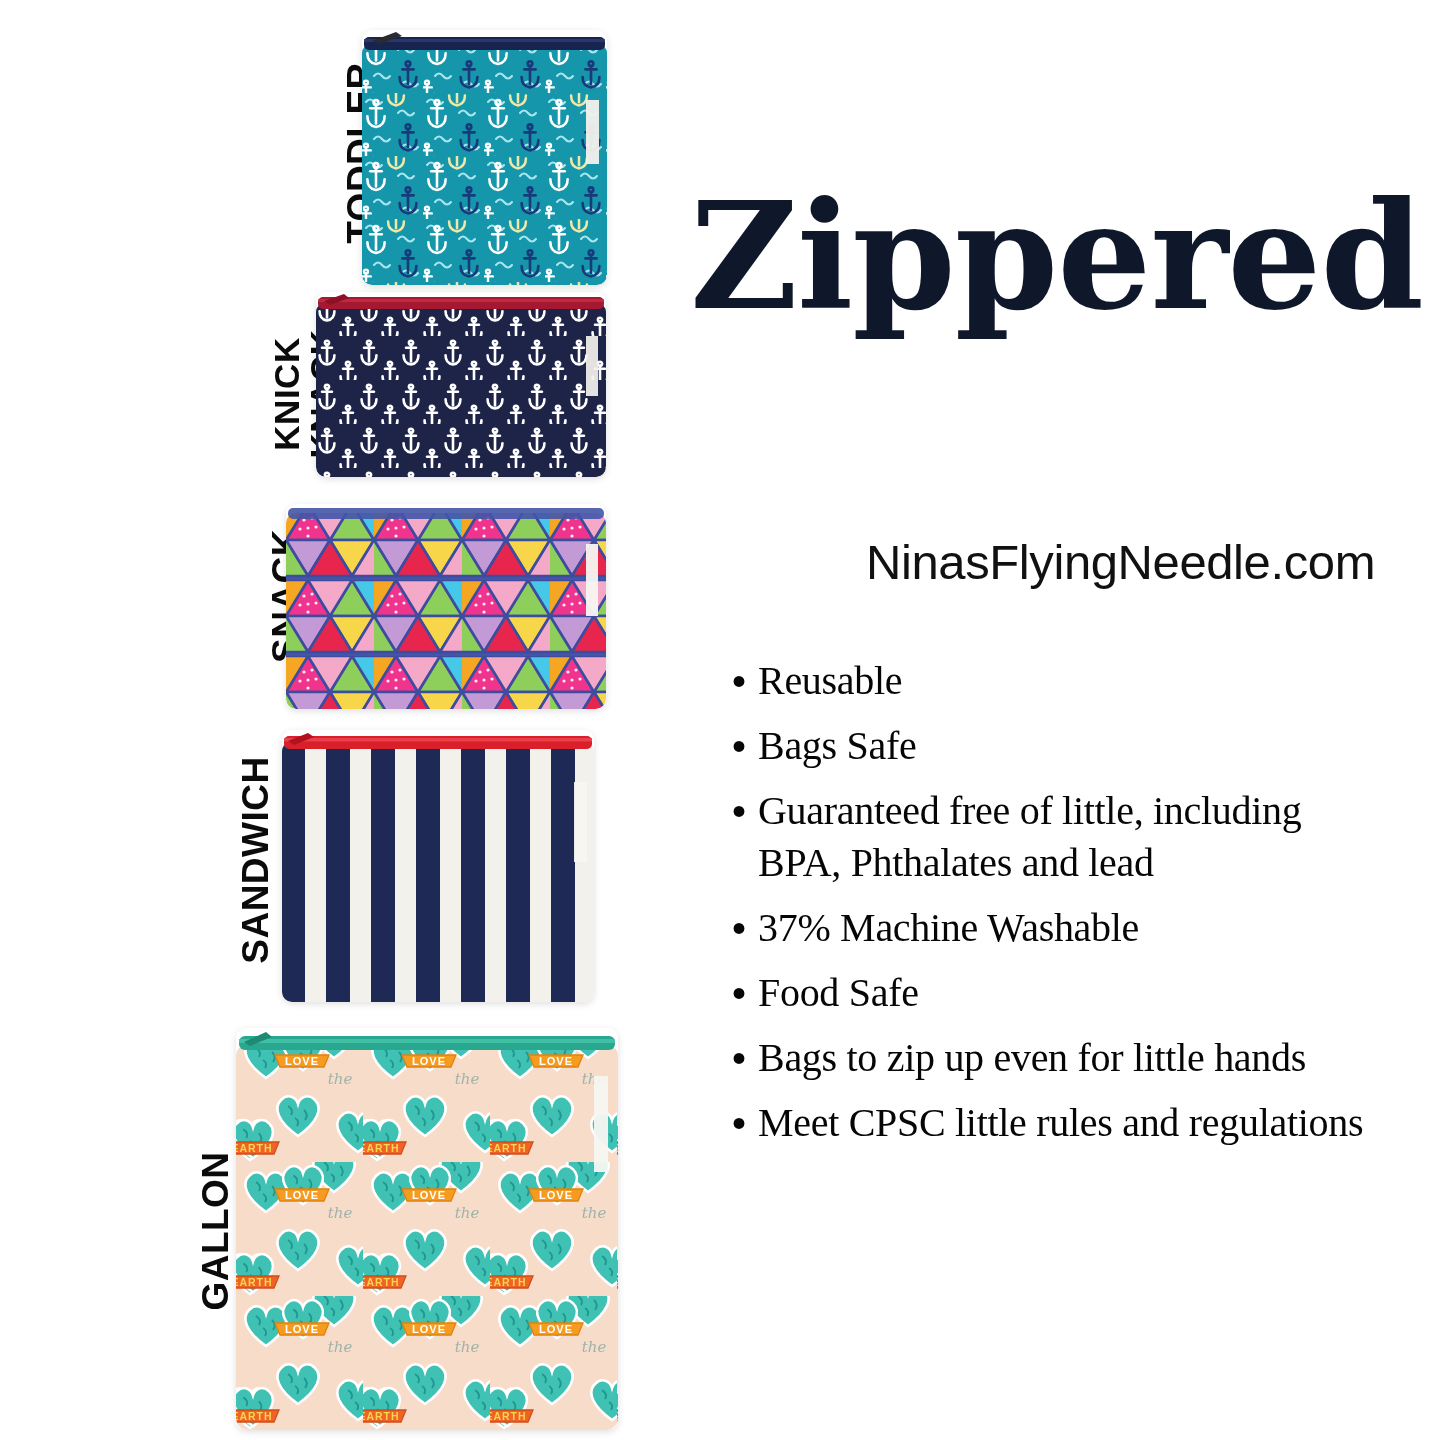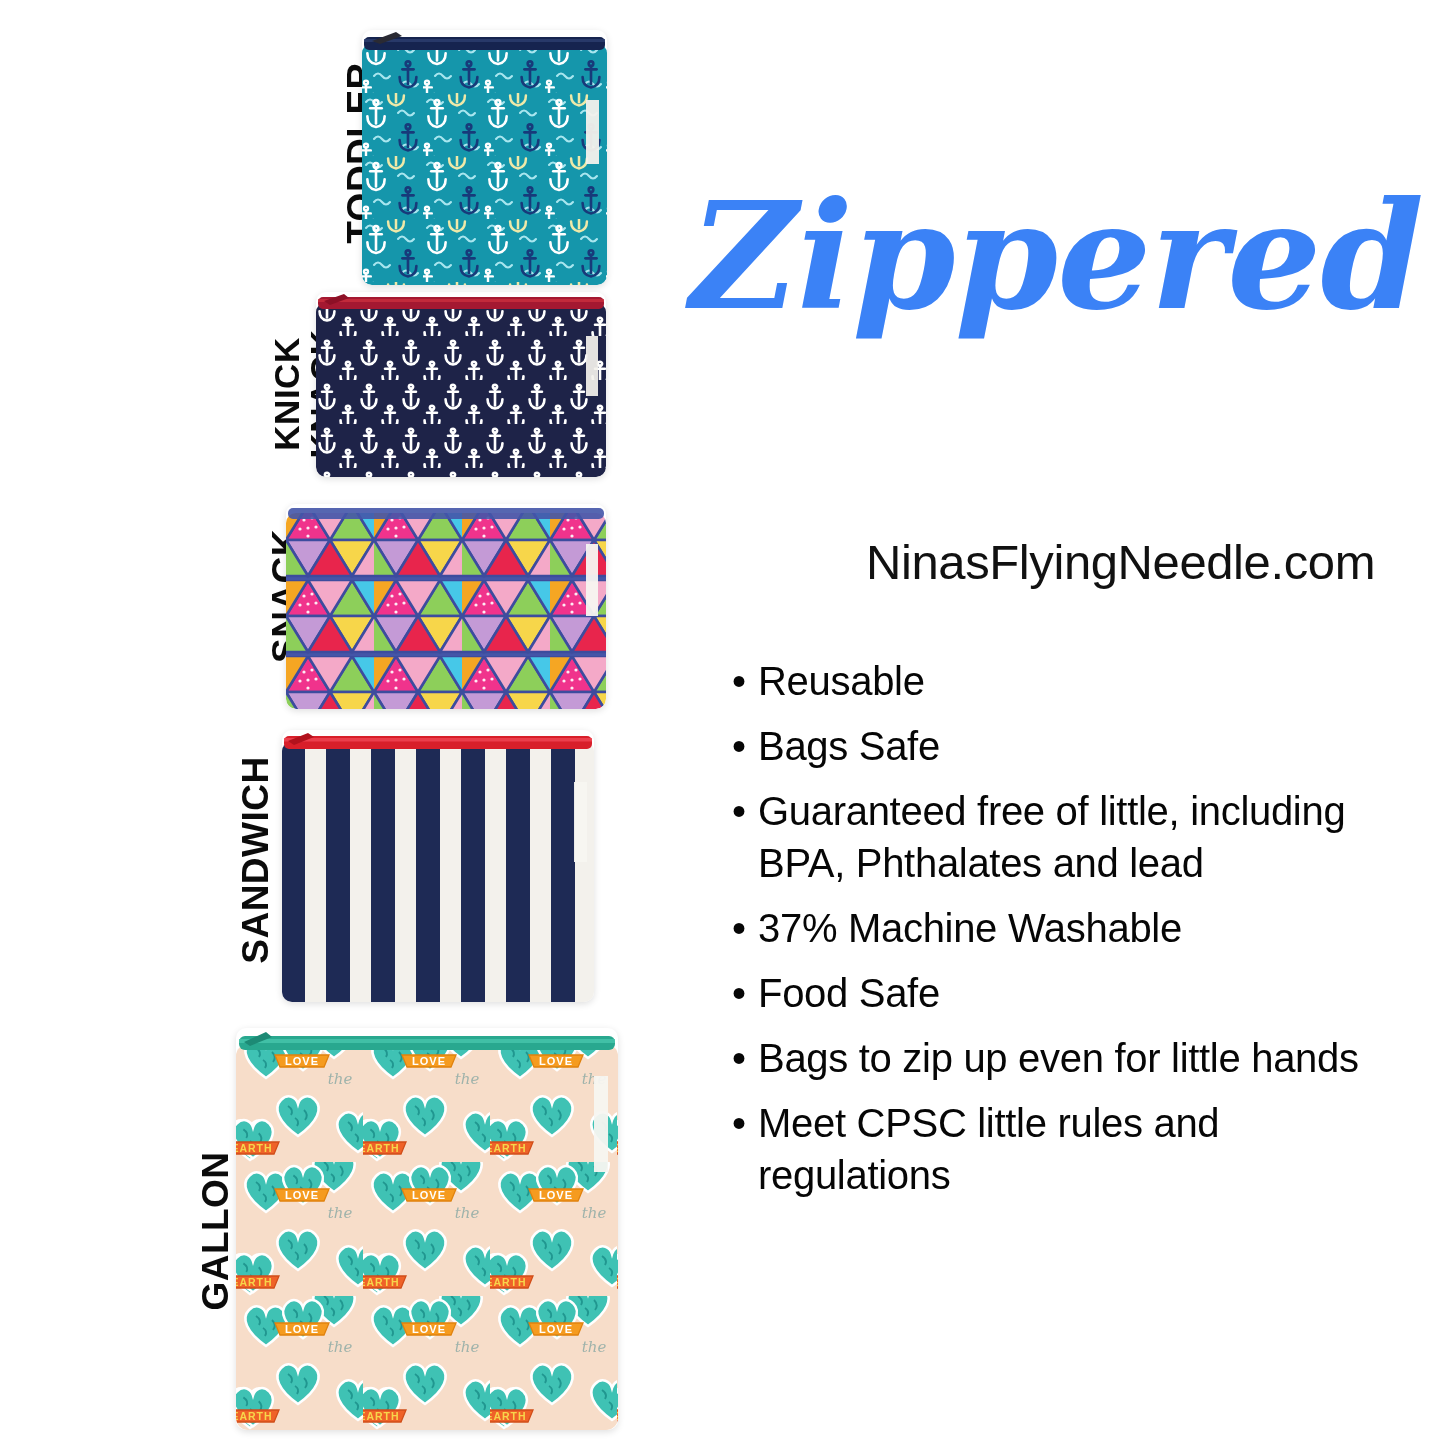--- a/index.html
+++ b/index.html
@@ -28,23 +28,22 @@
     transform-origin:center center;
     transform:rotate(-90deg);
     white-space:pre-line;
     font-family:"Liberation Sans", sans-serif;
   }
 
   
   .title{
     position:absolute;
     font-family:"DejaVu Serif", serif;
-    font-style:italic;
     font-weight:bold;
-    color:#3b82f6;
+    color:#0f172a;
     line-height:.92;
     letter-spacing:-1px;
   }
   .title .l1{display:block;}
   .title .l2{display:block;}
   .website{
     position:absolute;
     font-family:"Liberation Sans", sans-serif;
     color:#111;
     font-size:49px;
@@ -59,21 +58,21 @@
     line-height:1.30;
     margin-bottom:13px;
     letter-spacing:-.3px;
   }
   .feat .dot{
     flex:0 0 auto;
     width:26px;
     font-size:40px;
     line-height:1.30;
   }
-  .feat .txt{flex:1 1 auto;}
+  .feat .txt{flex:1 1 auto;font-family:Liberation Serif, serif;}
 </style>
 </head>
 <body>
 
 <div class="stage">
 
   <div class="product" style="left:0;top:0;width:680px;height:290px;">
     <div class="size-label" style="left:250px;top:130px;width:230px;height:46px;font-size:37px;">TODDLER</div>
 
     <div class="bag" style="left:362px;top:30px;width:245px;height:255px;">

